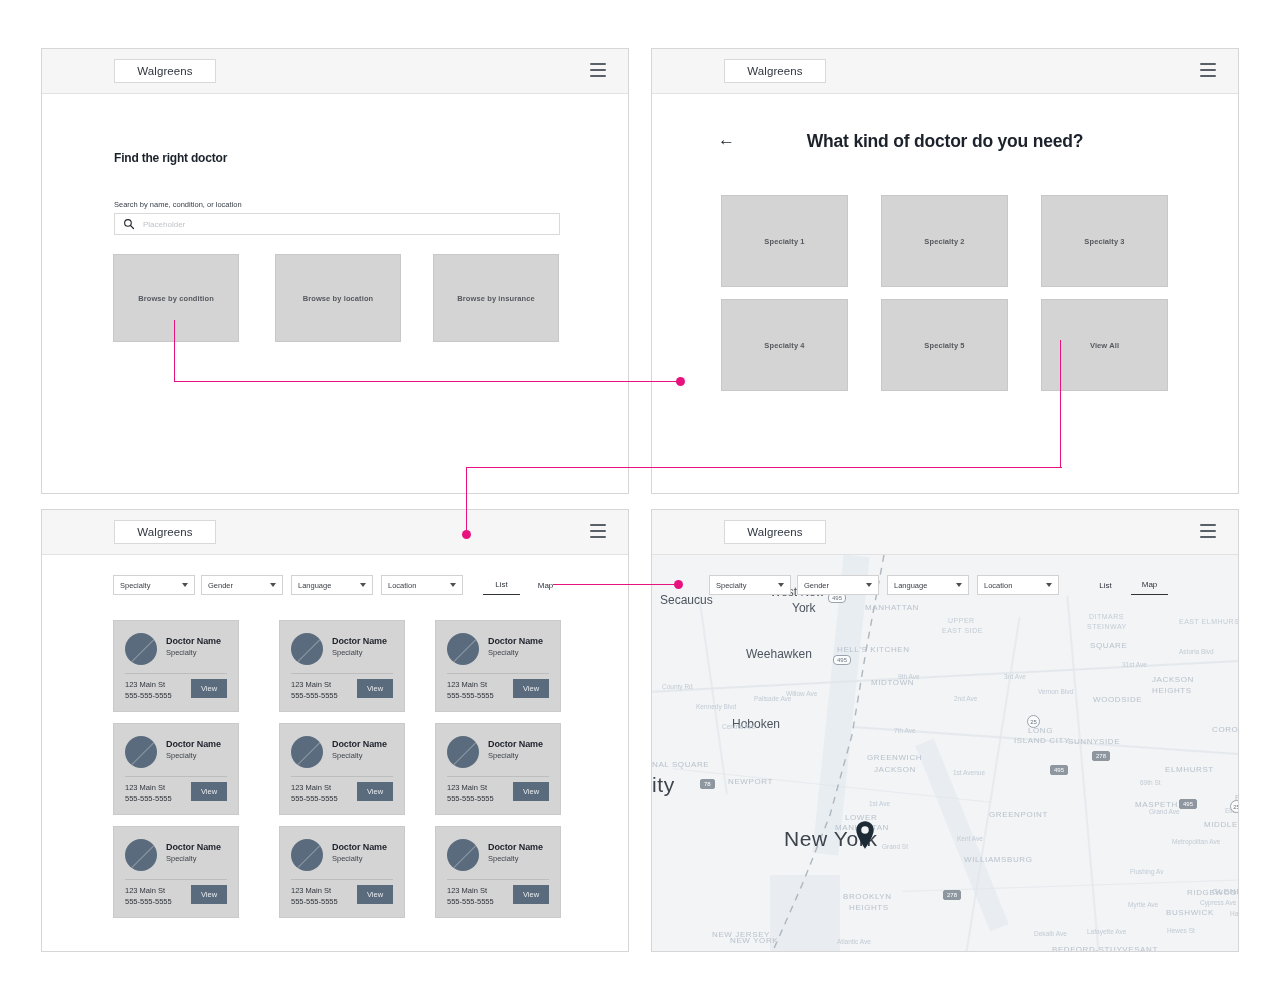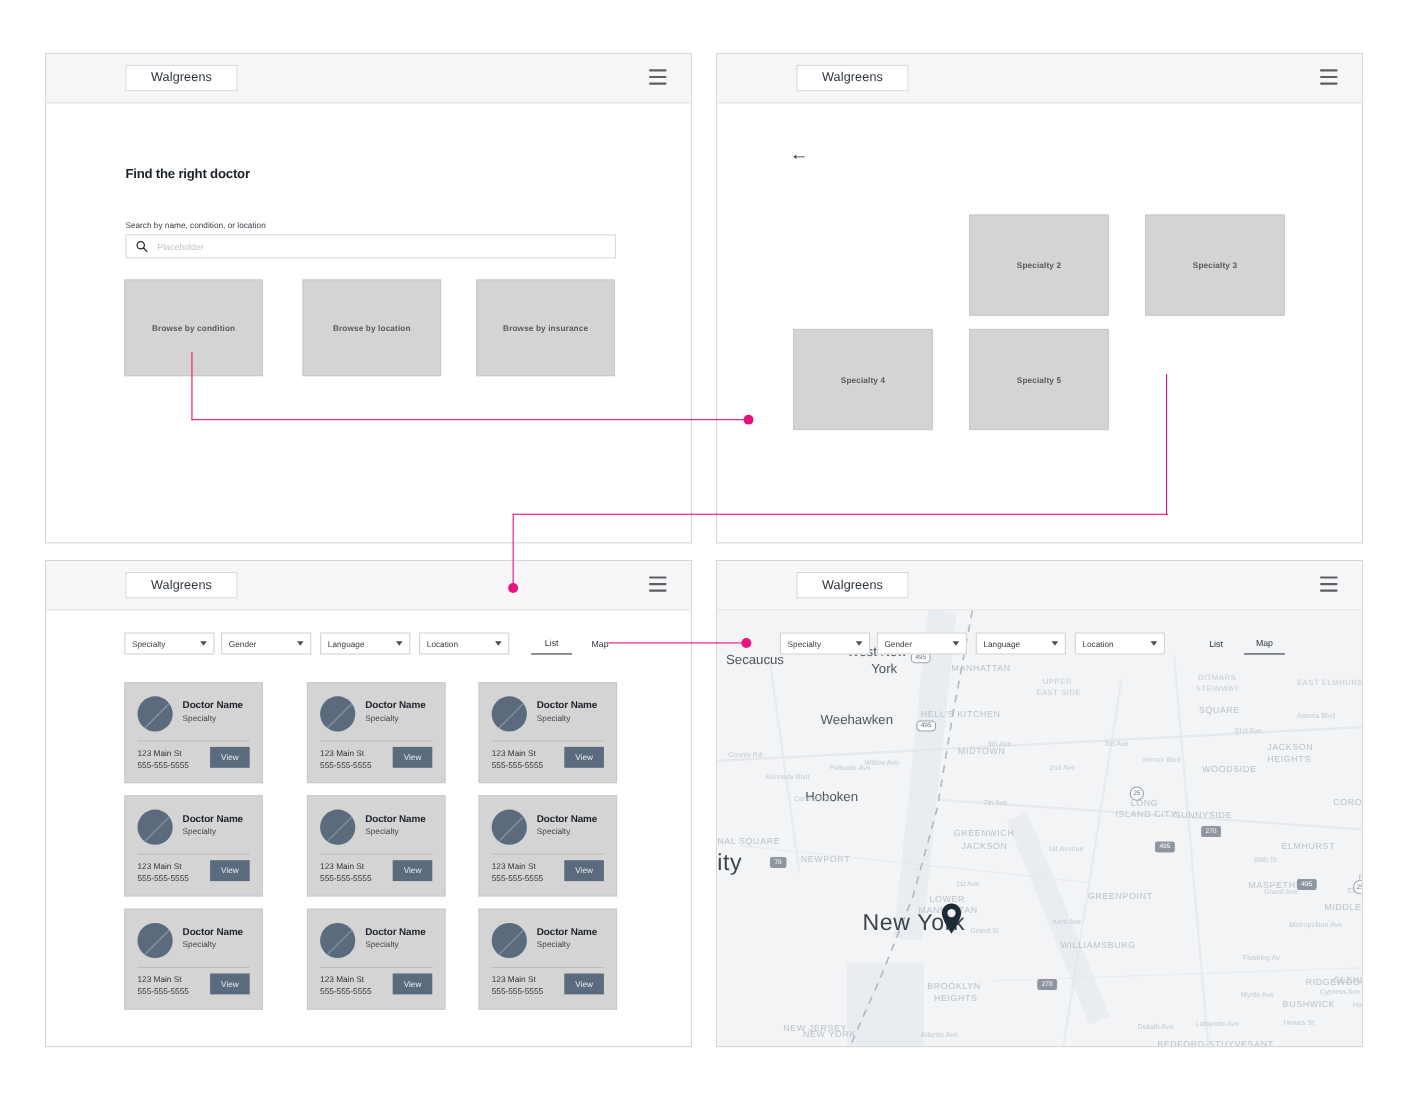--- a/index.html
+++ b/index.html
@@ -209,25 +209,28 @@
     <div class="panel-header">
       <div class="logo-box">Walgreens</div>
       <div class="hamburger">
         <i></i>
           <i></i>
           <i></i>
       </div>
     </div>
 
     <div class="p2-back">←</div>
-
+    <div class="p2-title">What kind of doctor do you need?</div>
+
+    <div class="tile" style="left:69px; top:146px; width:127px; height:92px;">Specialty 1</div>
     <div class="tile" style="left:229px; top:146px; width:127px; height:92px;">Specialty 2</div>
     <div class="tile" style="left:389px; top:146px; width:127px; height:92px;">Specialty 3</div>
     <div class="tile" style="left:69px; top:250px; width:127px; height:92px;">Specialty 4</div>
     <div class="tile" style="left:229px; top:250px; width:127px; height:92px;">Specialty 5</div>
+    <div class="tile" style="left:389px; top:250px; width:127px; height:92px;">View All</div>
   </div>
 
   <div class="panel" style="left:41px; top:509px; width:588px; height:443px;">
     <div class="panel-header">
       <div class="logo-box">Walgreens</div>
       <div class="hamburger">
         <i></i>
           <i></i>
           <i></i>
       </div>

